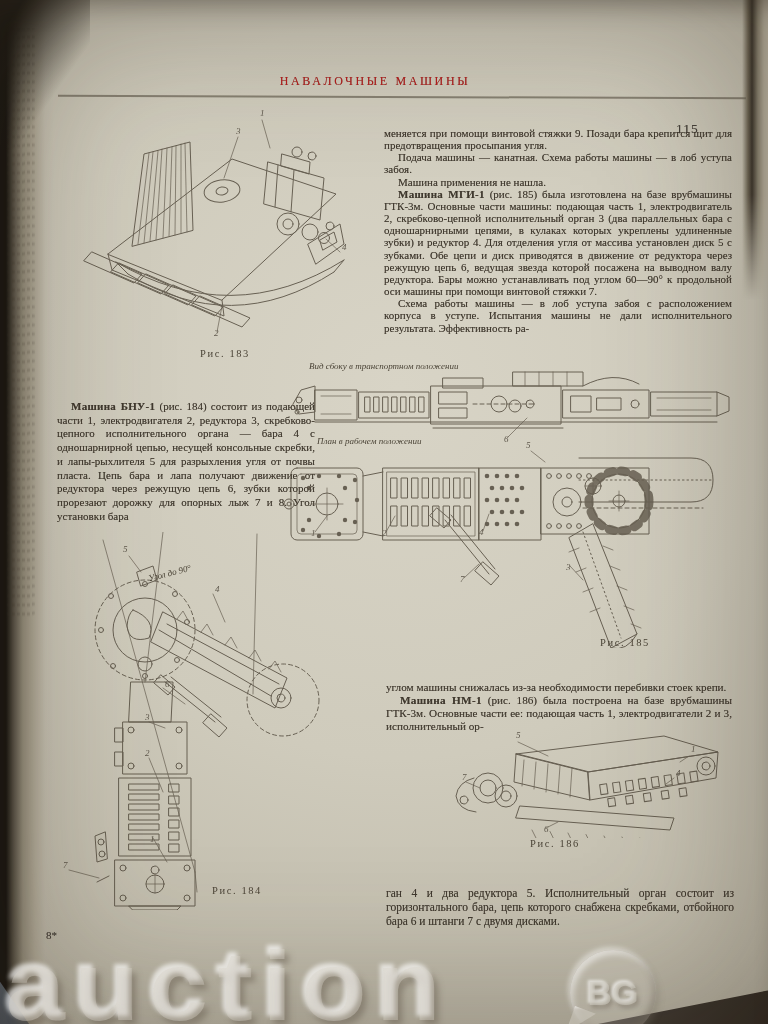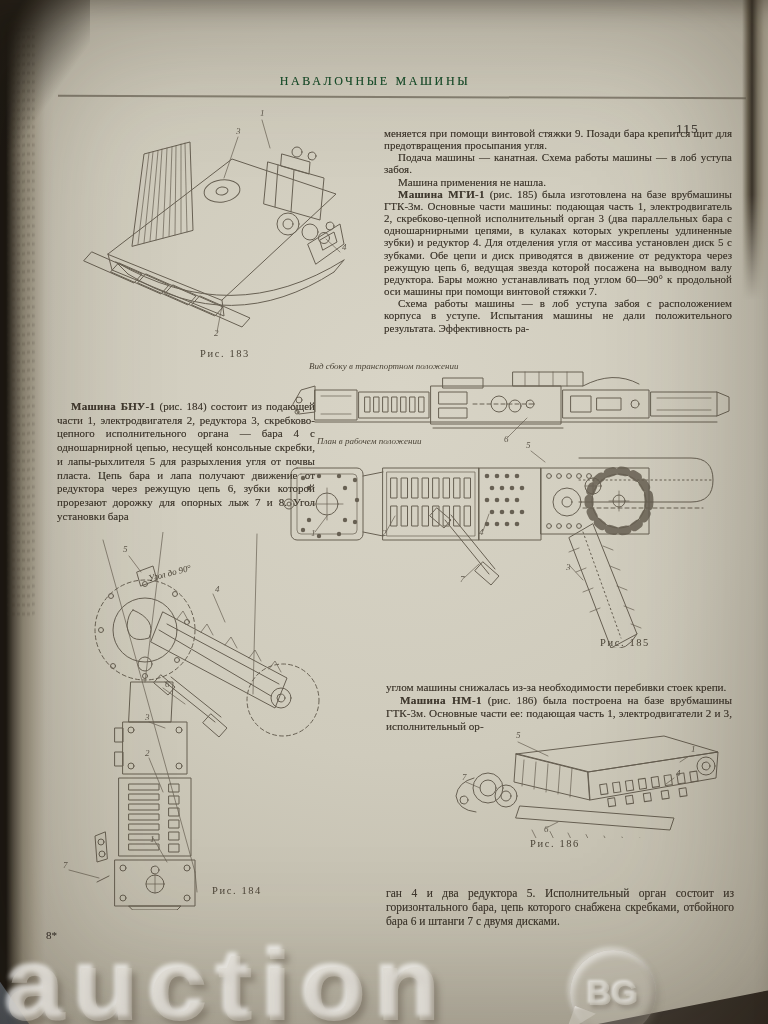--- a/index.html
+++ b/index.html
@@ -24,21 +24,21 @@
     clip-path:polygon(100% 18%,100% 100%,0 100%);
     background:linear-gradient(115deg,#47413a 0%,#2b241d 100%);}
   .corner-bl{position:absolute;left:0;top:976px;width:66px;height:48px;
     clip-path:polygon(0 12%,44% 100%,0 100%);
     background:linear-gradient(140deg,#57606b,#3e454e);}
   .vignette{position:absolute;inset:0;pointer-events:none;
     box-shadow:inset 0 0 140px 30px rgba(58,50,38,.30), inset 0 18px 26px -14px rgba(40,34,24,.45);}
   
   .ink{color:#3f382e;text-shadow:0 0 .5px rgba(64,56,44,.55);}
   .hdr-title{position:absolute;left:268px;top:74px;width:214px;text-align:center;
-    font-size:12px;letter-spacing:2.6px;color:#14532d;}
+    font-size:12px;letter-spacing:2.6px;color:#b91c1c;}
   .hdr-num{position:absolute;left:676px;top:77px;font-size:13.5px;letter-spacing:1px;color:#45403a;margin-top:44px;}
   .hdr-rule{position:absolute;left:58px;top:96px;width:688px;height:1.6px;background:#6e6759;opacity:.75;transform:rotate(.2deg);}
   .col{position:absolute;text-align:justify;margin-top:28px;}
   .col p{margin:0;}
   .col-rt{left:384px;top:99px;width:348px;font-size:11px;line-height:12.15px;}
   .col-lm{left:57px;top:372px;width:258px;font-size:11px;line-height:13.7px;}
   .col-rm{left:386px;top:653px;width:346px;font-size:11.2px;line-height:13px;}
   .col-bt{left:386px;top:859px;width:348px;font-size:11.5px;line-height:13.8px;}
   .ind{text-indent:14px;}
   .lead{font-weight:bold;letter-spacing:.3px;}
@@ -85,21 +85,21 @@
 
   <div class="hdr-title ink">НАВАЛОЧНЫЕ МАШИНЫ</div>
   <div class="hdr-num ink">115</div>
   <div class="hdr-rule"></div>
 
   <div class="col col-rt ink">
     <p>меняется при помощи винтовой стяжки 9. Позади бара крепится щит для предотвращения просыпания угля.</p>
     <p class="ind">Подача машины — канатная. Схема работы машины — в лоб уступа забоя.</p>
     <p class="ind">Машина применения не нашла.</p>
     <p class="ind"><span class="lead">Машина МГИ-1</span><span> (рис. 185) была изготовлена на базе врубмашины ГТК-3м. Основные части машины: подающая часть 1, электродвигатель 2, скребково-цепной исполнительный орган 3 (два параллельных бара с одношарнирными цепями, в кулаках которых укреплены удлиненные зубки) и редуктор 4. Для отделения угля от массива установлен диск 5 с зубками. Обе цепи и диск приводятся в движение от редуктора через режущую цепь 6, ведущая звезда которой посажена на выводном валу редуктора. Бары можно устанавливать под углом 60—90° к продольной оси машины при помощи винтовой стяжки 7.</span></p>
-    <p class="ind">Схема работы машины — в лоб уступа забоя с расположением корпуса в уступе. Испытания машины не дали положительного результата. Эффективность ра-</p>
+    <p class="ind">Схема работы машины — в лоб уступа забоя с расположением корпуса в уступе. Испытания машины не дали исполнительного результата. Эффективность ра-</p>
   </div>
 
   <div class="col col-lm ink">
     <p class="ind"><span class="lead">Машина БНУ-1</span><span> (рис. 184) состоит из подающей части 1, электродвигателя 2, редуктора 3, скребково-цепного исполнительного органа — бара 4 с одношарнирной цепью, несущей консольные скребки, и лапы-рыхлителя 5 для разрыхления угля от почвы пласта. Цепь бара и лапа получают движение от редуктора через режущую цепь 6, зубки которой прорезают дорожку для опорных лыж 7 и 8. Угол установки бара</span></p>
   </div>
 
   <div class="col col-rm ink">
     <p>углом машины снижалась из-за необходимости перебивки стоек крепи.</p>
     <p class="ind"><span class="lead">Машина НМ-1</span><span> (рис. 186) была построена на базе врубмашины ГТК-3м. Основные части ее: подающая часть 1, электродвигатели 2 и 3, исполнительный ор-</span></p>
   </div>

